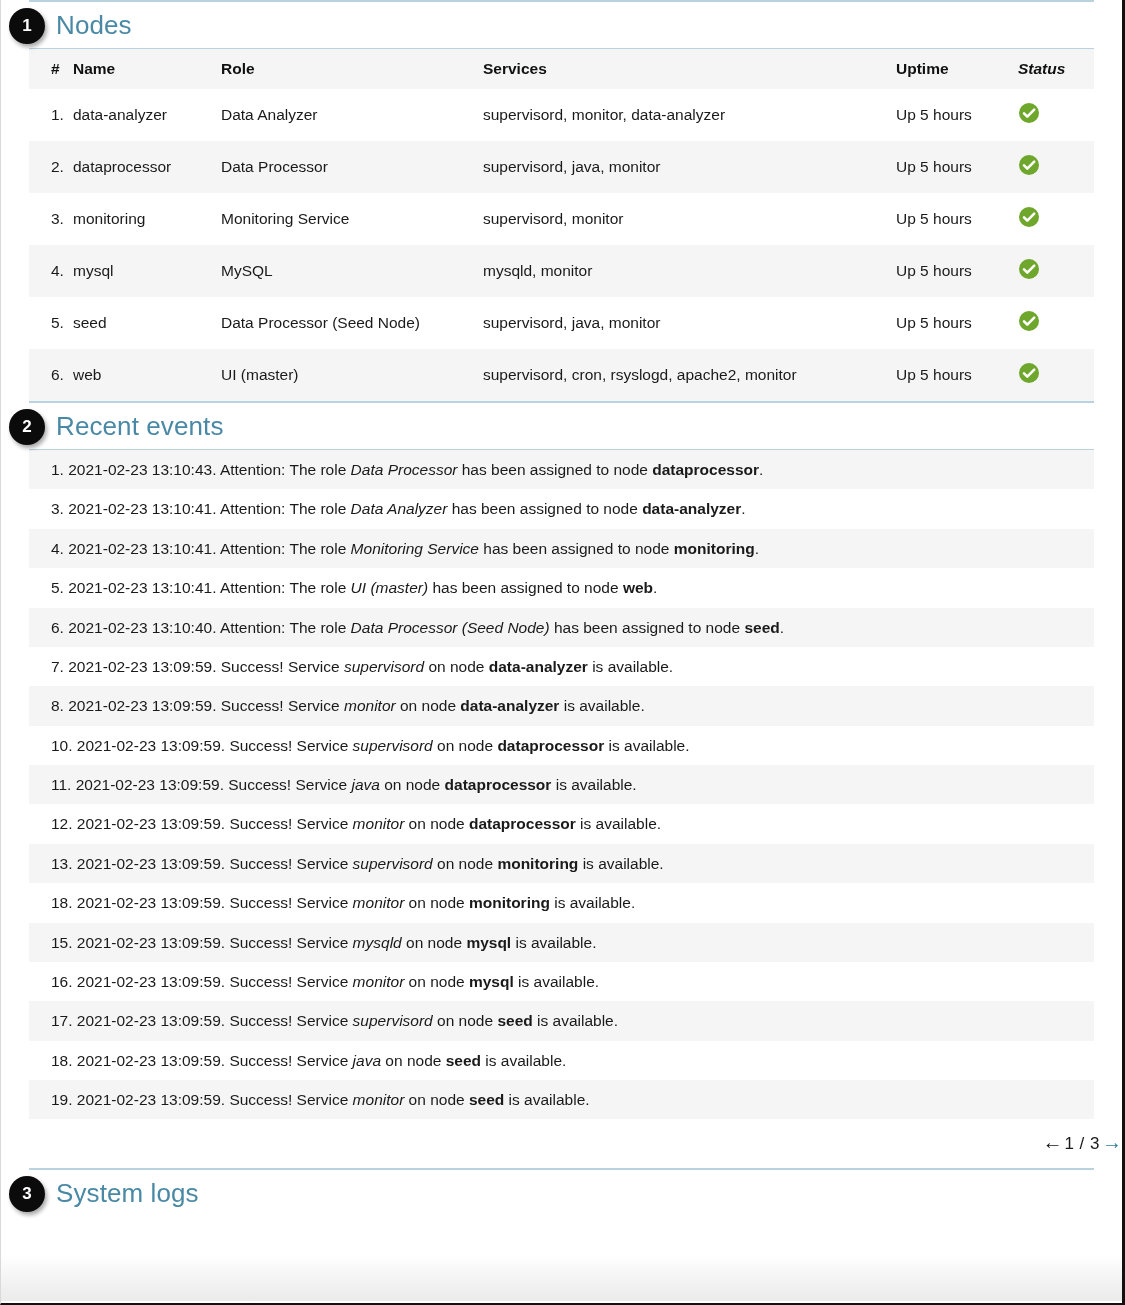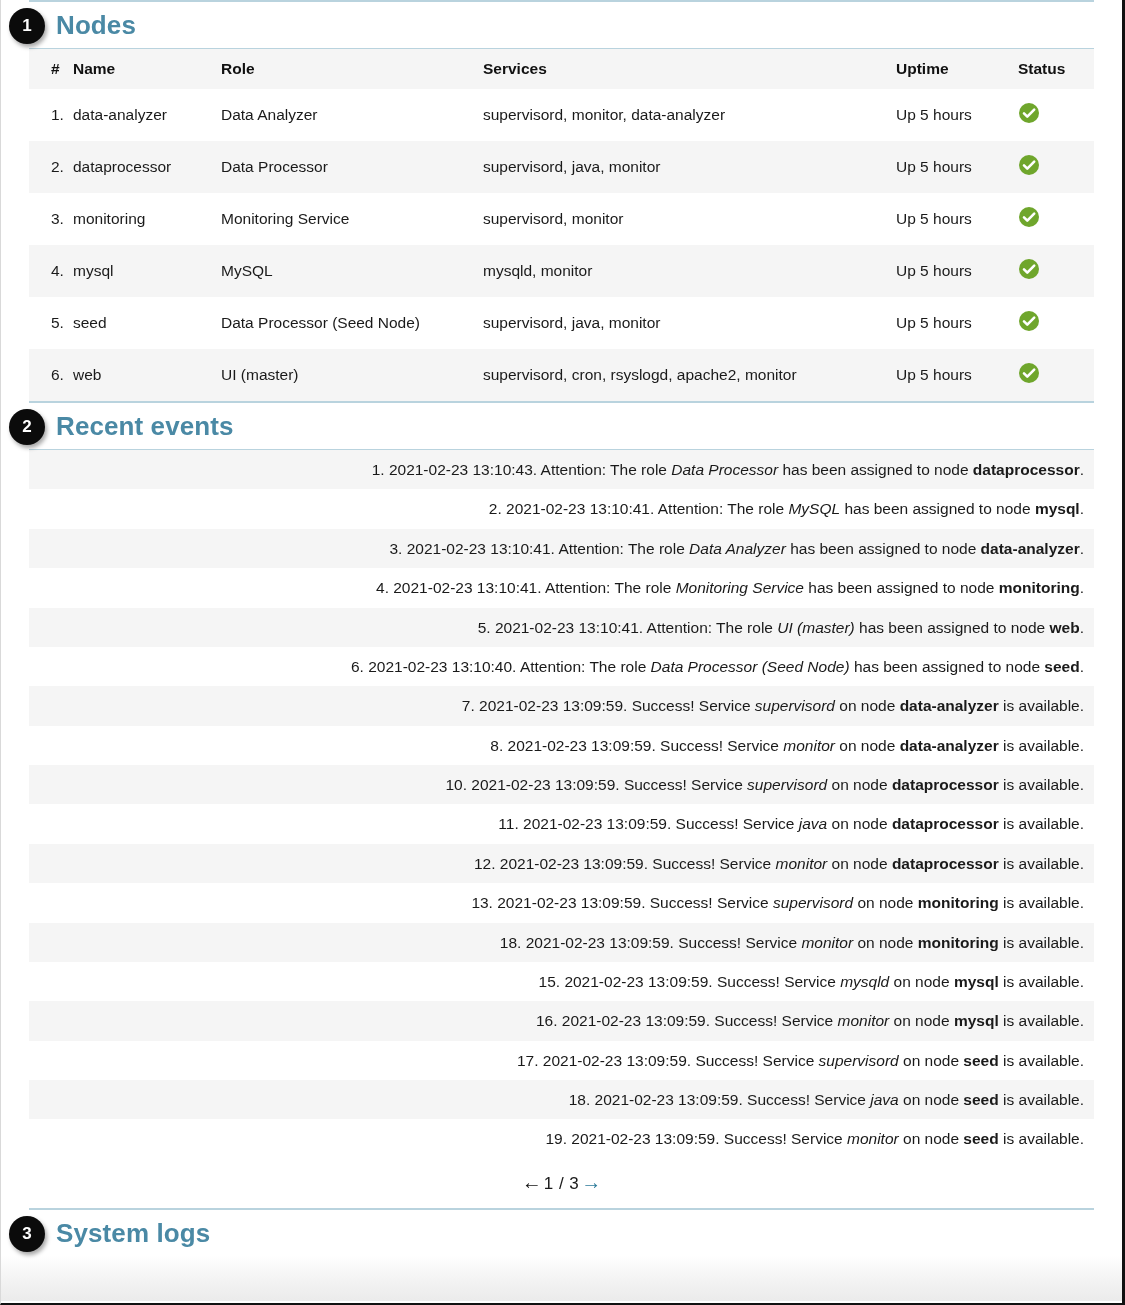--- a/index.html
+++ b/index.html
@@ -62,21 +62,21 @@
     font-weight: bold;
     display: flex;
     align-items: center;
     justify-content: center;
     box-shadow: 2px 3px 4px rgba(0,0,0,0.35);
     z-index: 5;
   }
   .sec-title {
     color: #4a89a5;
     font-size: 26px;
-    font-weight: bold;
+    font-weight: normal;
     line-height: 1;
     letter-spacing: 0.1px;
   }
   .sec-under-rule {
     margin: 0 28px 0 28px;
     border-top: 1px solid #b9d3de;
     height: 0;
   }
 
   
@@ -102,47 +102,47 @@
     white-space: nowrap;
   }
   table.nodes tbody tr:nth-child(odd)  { background: #ffffff; }
   table.nodes tbody tr:nth-child(even) { background: #f5f5f5; }
 
   .c-num      { width: 44px;  padding-left: 22px !important; }
   .c-name     { width: 148px; }
   .c-role     { width: 262px; margin-left: 44px; }
   .c-services { }
   .c-uptime   { width: 122px; }
-  .c-status   { width: 76px; text-align: left; }
+  .c-status   { width: 76px; text-align: left; font-style: italic; }
 
   th.c-num { padding-left: 22px !important; }
 
   .check-icon { display: inline-block; vertical-align: middle; }
 
   .nodes-bottom-rule {
     margin: 0 28px;
     border-top: 2px solid #b9d3de;
     height: 0;
   }
 
   
-  .events { padding: 0 28px; text-align: right; }
+  .events { padding: 0 28px; }
   .event-row {
     font-size: 15.5px;
     line-height: 1.25;
     padding: 10px 10px 10px 22px;
     color: #1a1a1a;
   }
   .event-row:nth-child(odd)  { background: #f5f5f5; }
   .event-row:nth-child(even) { background: #ffffff; }
   .event-row em { font-style: italic; }
   .event-row b  { font-weight: bold; }
 
   .pager {
-    text-align: center;
+    text-align: right;
     padding: 12px 0 14px 0;
     font-size: 17px;
     color: #1a1a1a;
   }
   .pager .arrow-prev { color: #111111; text-decoration: none; font-size: 20px; }
   .pager .arrow-next { color: #2d7b9a; text-decoration: none; font-size: 20px; }
   .pager .pg { padding: 0 2px; letter-spacing: 0.5px; }
 </style>
 </head>
 <body>
@@ -268,21 +268,20 @@
   <div class="section">
     <div class="nodes-bottom-rule"></div>
     <div class="head-row">
       <div class="badge">2</div>
       <div class="sec-title">Recent events</div>
     </div>
     <div class="sec-under-rule"></div>
 
     <div class="events" id="events-list">
         <div class="event-row"><span>1. </span><span>2021-02-23 13:10:43. </span><span>Attention: </span><span>The role </span><em>Data Processor</em><span> has been assigned to node </span><b>dataprocessor</b><span>.</span></div>
-        <div class="event-row"><span>2. </span><span>2021-02-23 13:10:41. </span><span>Attention: </span><span>The role </span><em>MySQL</em><span> has been assigned to node </span><b>mysql</b><span>.</span></div>
         <div class="event-row"><span>3. </span><span>2021-02-23 13:10:41. </span><span>Attention: </span><span>The role </span><em>Data Analyzer</em><span> has been assigned to node </span><b>data-analyzer</b><span>.</span></div>
         <div class="event-row"><span>4. </span><span>2021-02-23 13:10:41. </span><span>Attention: </span><span>The role </span><em>Monitoring Service</em><span> has been assigned to node </span><b>monitoring</b><span>.</span></div>
         <div class="event-row"><span>5. </span><span>2021-02-23 13:10:41. </span><span>Attention: </span><span>The role </span><em>UI (master)</em><span> has been assigned to node </span><b>web</b><span>.</span></div>
         <div class="event-row"><span>6. </span><span>2021-02-23 13:10:40. </span><span>Attention: </span><span>The role </span><em>Data Processor (Seed Node)</em><span> has been assigned to node </span><b>seed</b><span>.</span></div>
         <div class="event-row"><span>7. </span><span>2021-02-23 13:09:59. </span><span>Success! </span><span>Service </span><em>supervisord</em><span> on node </span><b>data-analyzer</b><span> is available.</span></div>
         <div class="event-row"><span>8. </span><span>2021-02-23 13:09:59. </span><span>Success! </span><span>Service </span><em>monitor</em><span> on node </span><b>data-analyzer</b><span> is available.</span></div>
         <div class="event-row"><span>10. </span><span>2021-02-23 13:09:59. </span><span>Success! </span><span>Service </span><em>supervisord</em><span> on node </span><b>dataprocessor</b><span> is available.</span></div>
         <div class="event-row"><span>11. </span><span>2021-02-23 13:09:59. </span><span>Success! </span><span>Service </span><em>java</em><span> on node </span><b>dataprocessor</b><span> is available.</span></div>
         <div class="event-row"><span>12. </span><span>2021-02-23 13:09:59. </span><span>Success! </span><span>Service </span><em>monitor</em><span> on node </span><b>dataprocessor</b><span> is available.</span></div>
         <div class="event-row"><span>13. </span><span>2021-02-23 13:09:59. </span><span>Success! </span><span>Service </span><em>supervisord</em><span> on node </span><b>monitoring</b><span> is available.</span></div>

